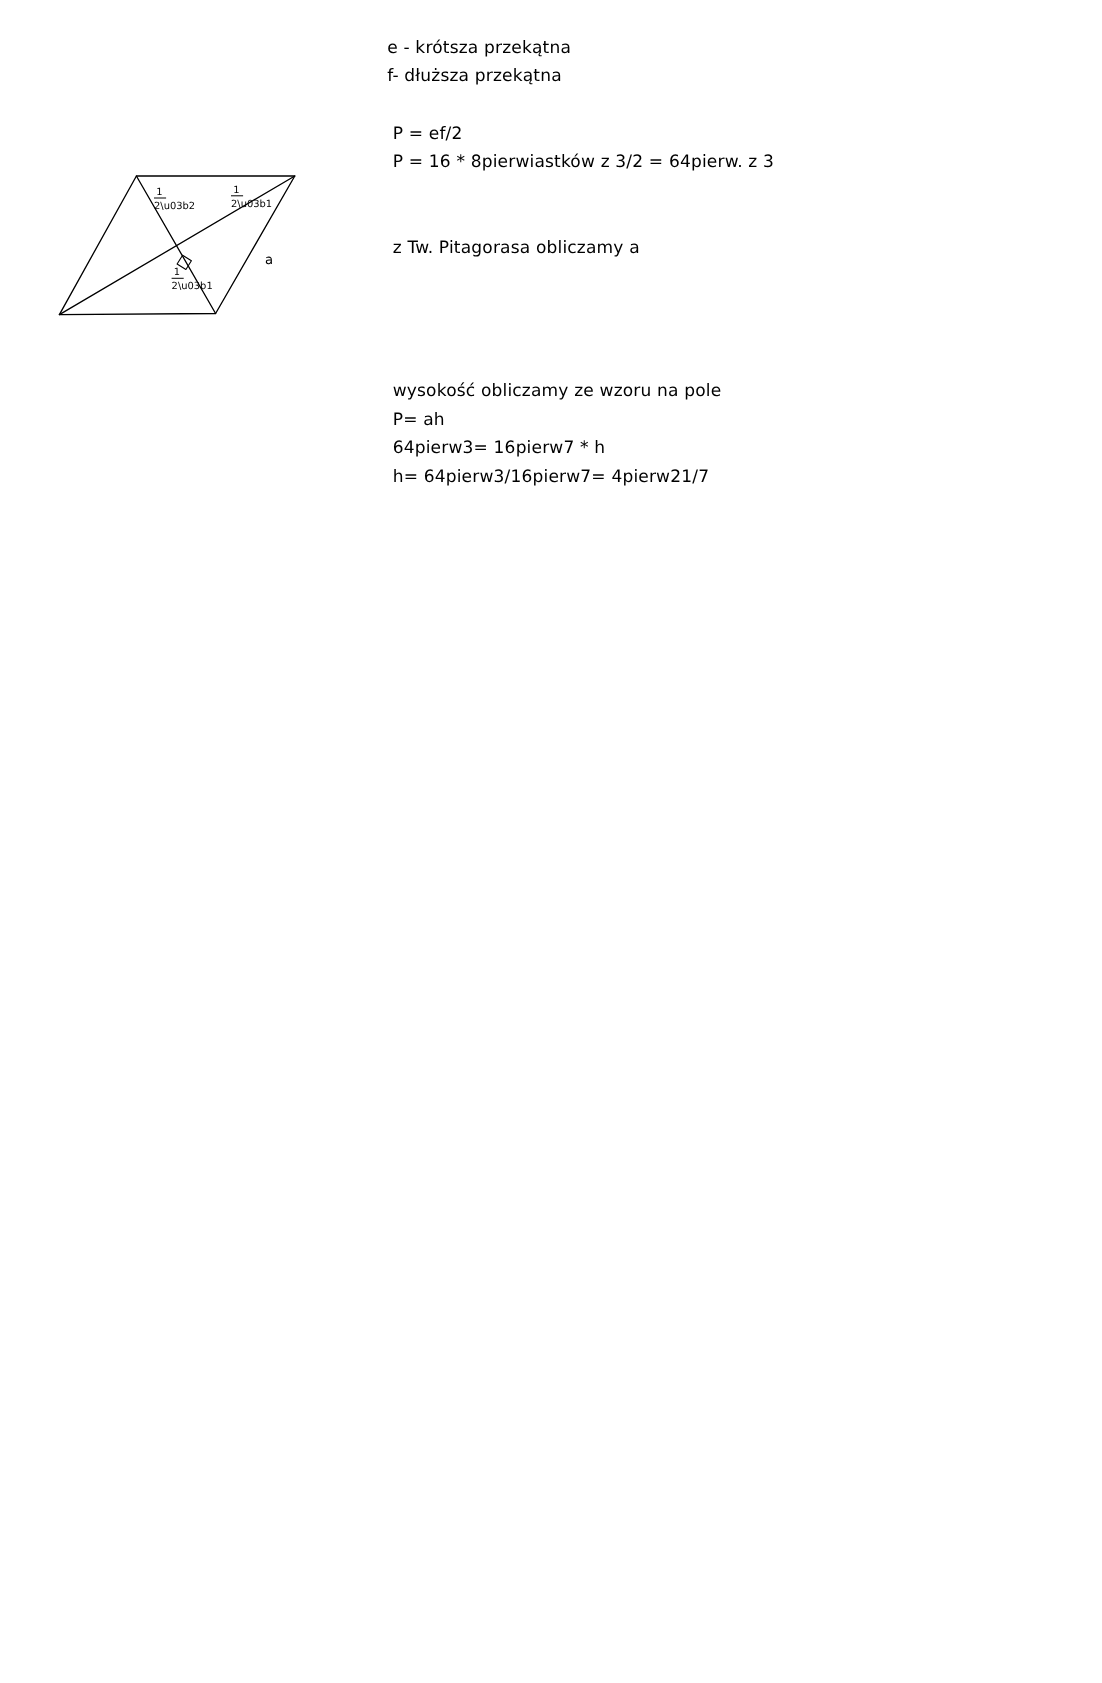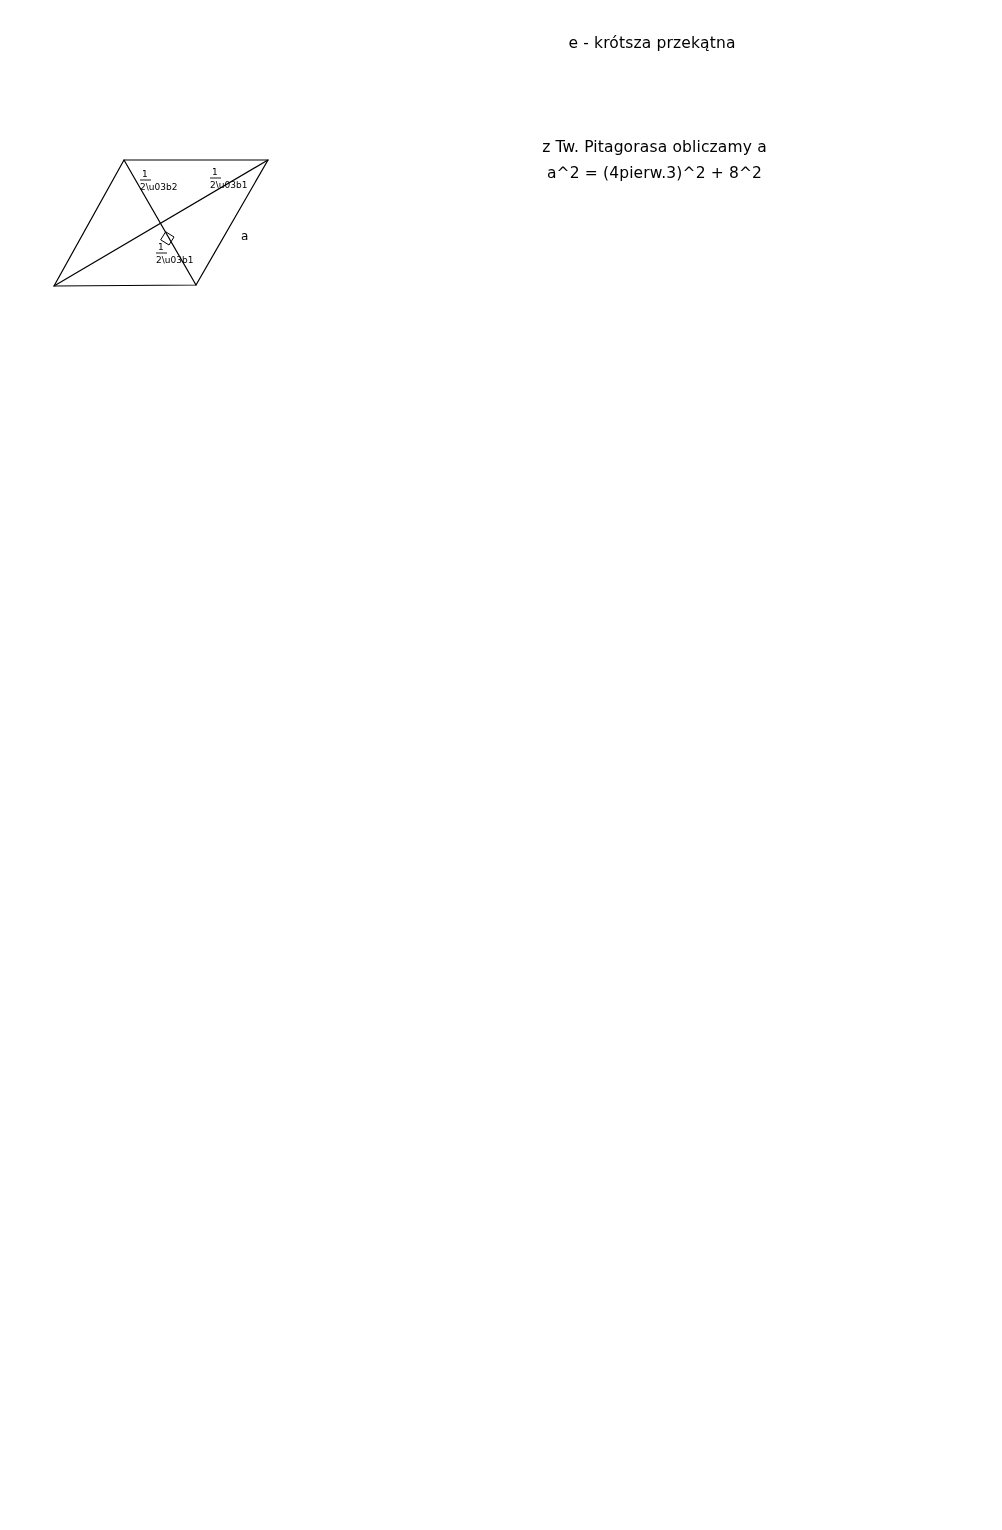--- a/index.html
+++ b/index.html
@@ -34,21 +34,20 @@
 
   
   .text-col {
     position: absolute;
     left: 352px;
     top: 30px;
     width: 600px;
   }
   .para {
     margin: 0 0 0 0;
-    text-align: center;
   }
   .line {
     font-size: 15.5px;
     line-height: 26px;
     white-space: pre;
     letter-spacing: 0.15px;
   }
   .block-gap {
     height: 26px;
   }
@@ -89,37 +88,47 @@
 
         <text x="205" y="100" font-size="12">a</text>
       </g>
     </svg>
   </div>
 
   <div class="text-col">
 
     <div class="para">
       <div class="line">e - krótsza przekątna</div>
+      <div class="line">f- dłuższa przekątna</div>
     </div>
 
     <div class="block-gap"></div>
 
+    <div class="para indent">
+      <div class="line">P = ef/2</div>
+      <div class="line">P = 16 * 8pierwiastków z 3/2 = 64pierw. z 3</div>
+    </div>
 
     <div class="block-gap"></div>
     <div class="block-gap"></div>
 
     <div class="para indent">
       <div class="line">z Tw. Pitagorasa obliczamy a</div>
-      <div class="line">a^2 = (4pierw.3)^2 + 8^2</div>
     </div>
 
     <div class="block-gap"></div>
     <div class="block-gap"></div>
 
     <div class="para indent">
     </div>
 
     <div class="block-gap"></div>
     <div class="block-gap"></div>
 
+    <div class="para indent">
+      <div class="line">wysokość obliczamy ze wzoru na pole</div>
+      <div class="line">P= ah</div>
+      <div class="line">64pierw3= 16pierw7 * h</div>
+      <div class="line">h= 64pierw3/16pierw7= 4pierw21/7</div>
+    </div>
 
   </div>
 </div>
 
 </body></html>

